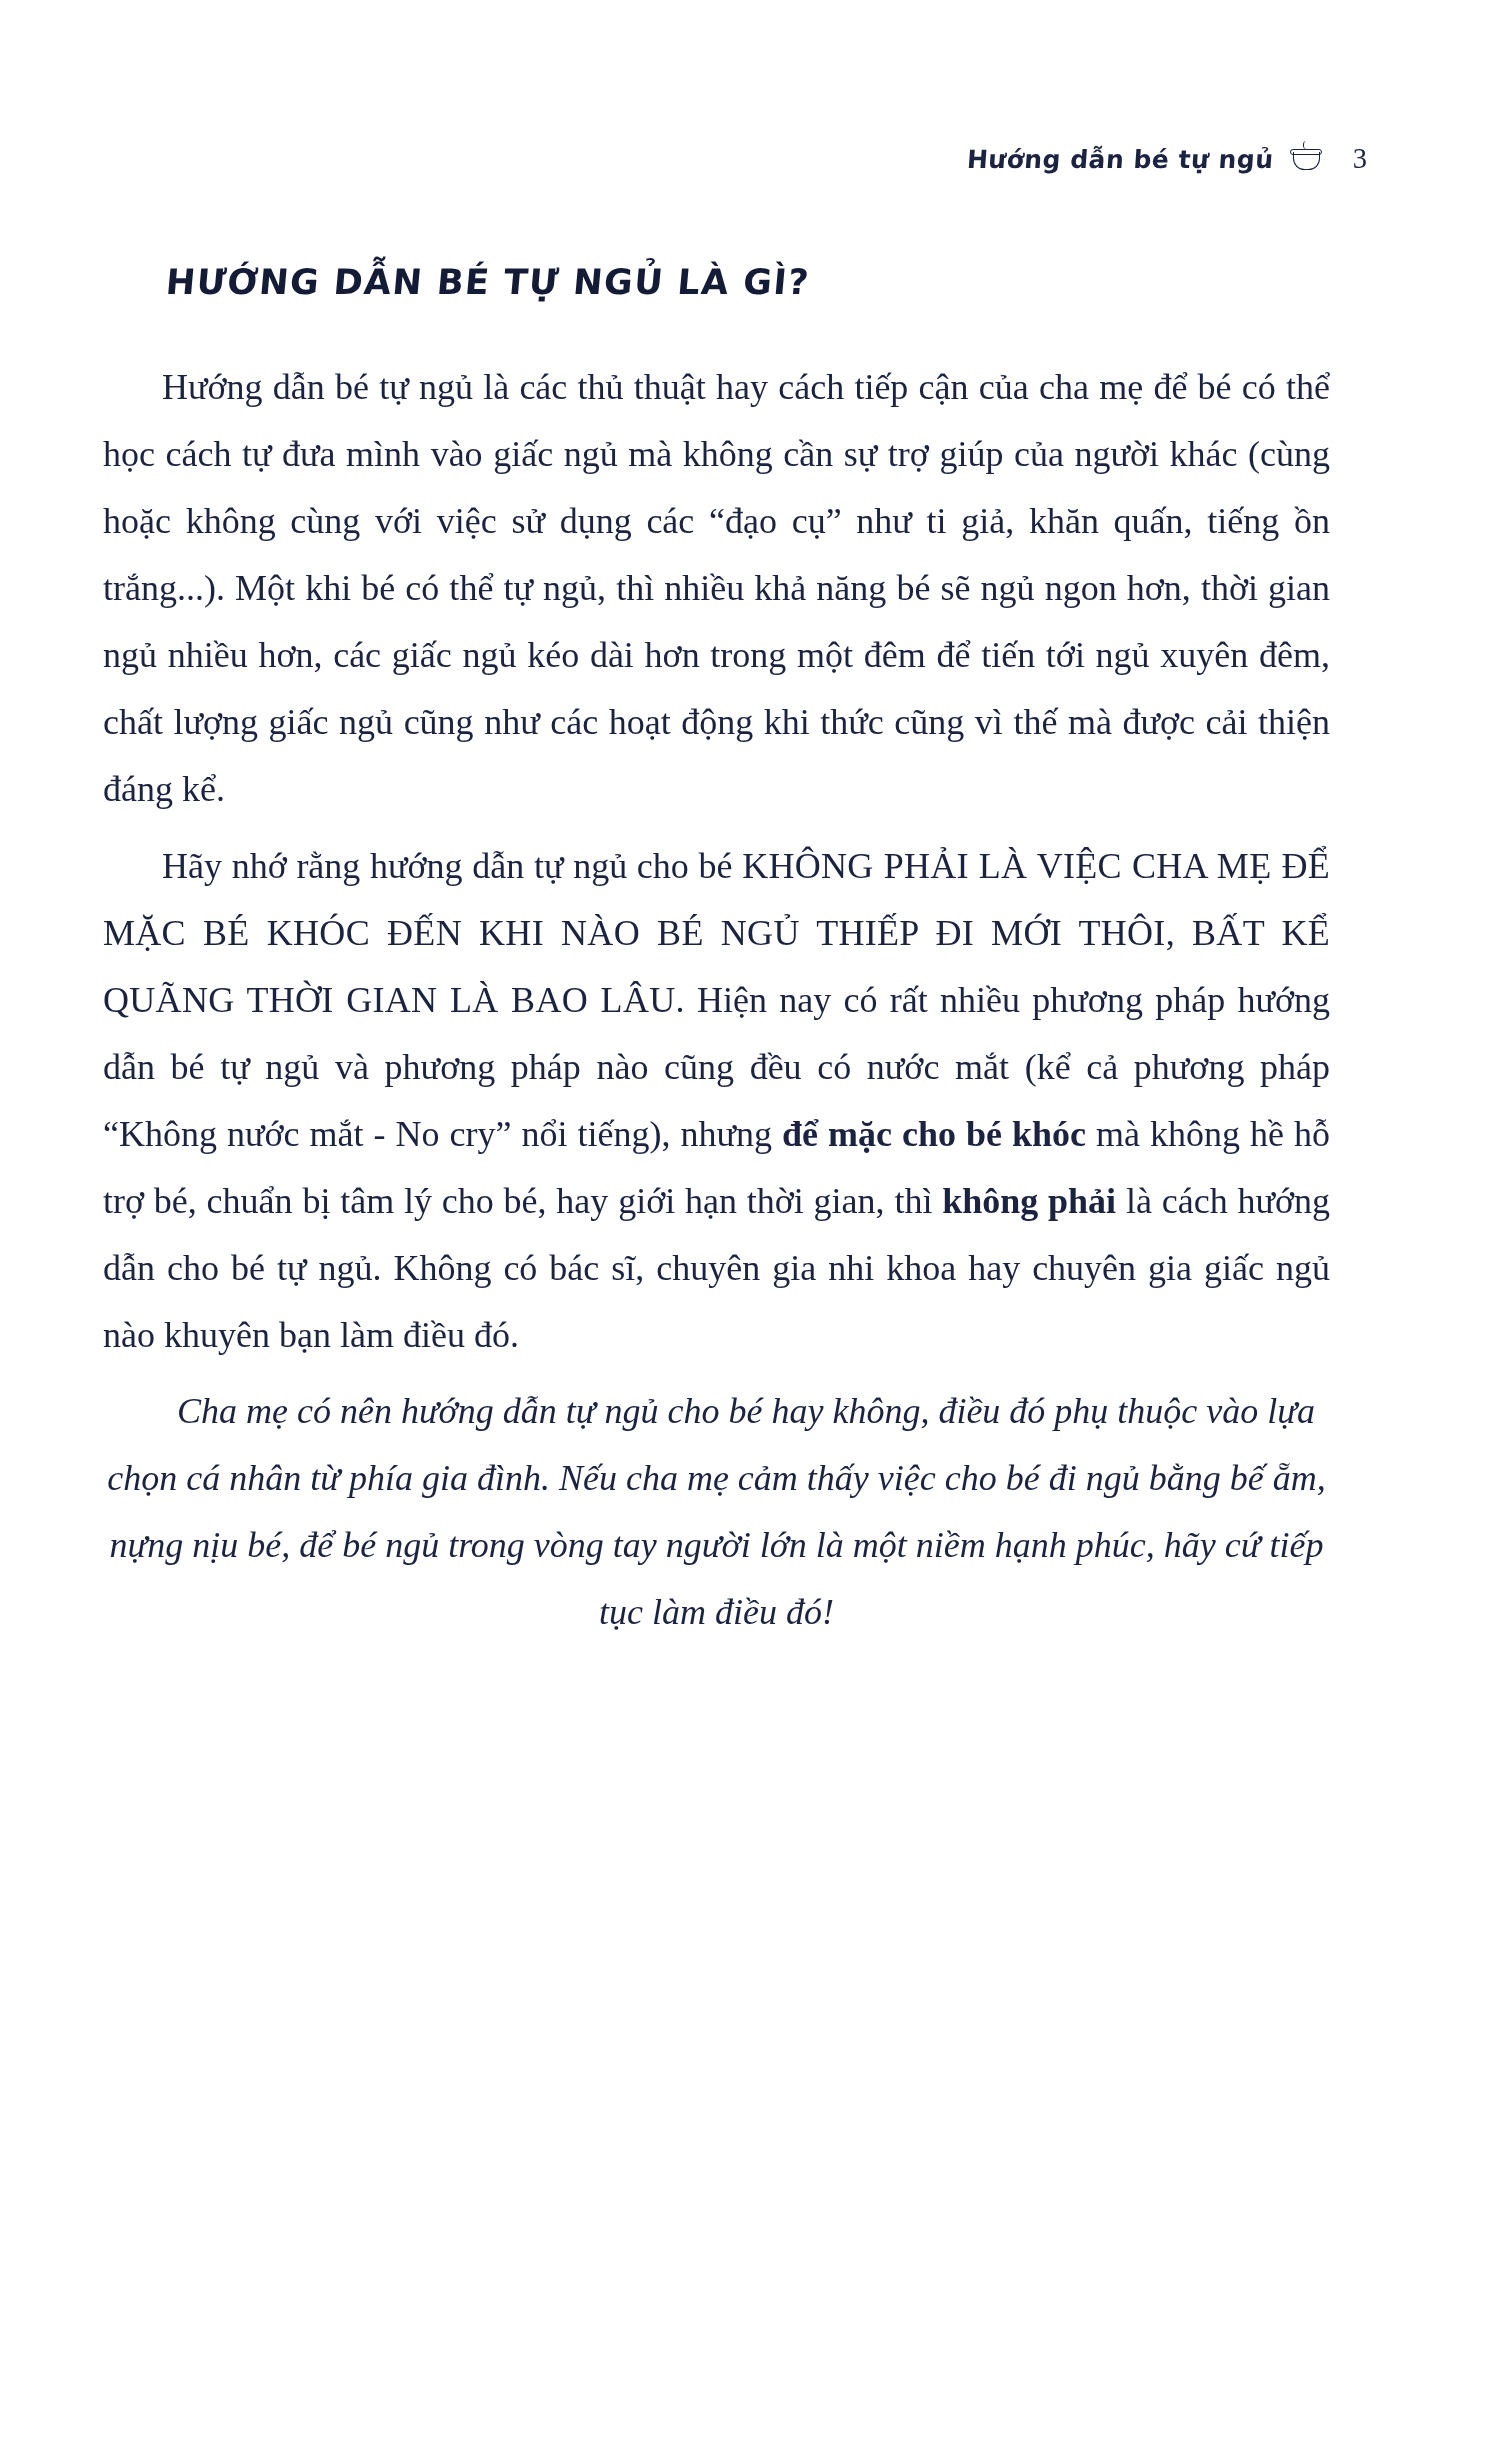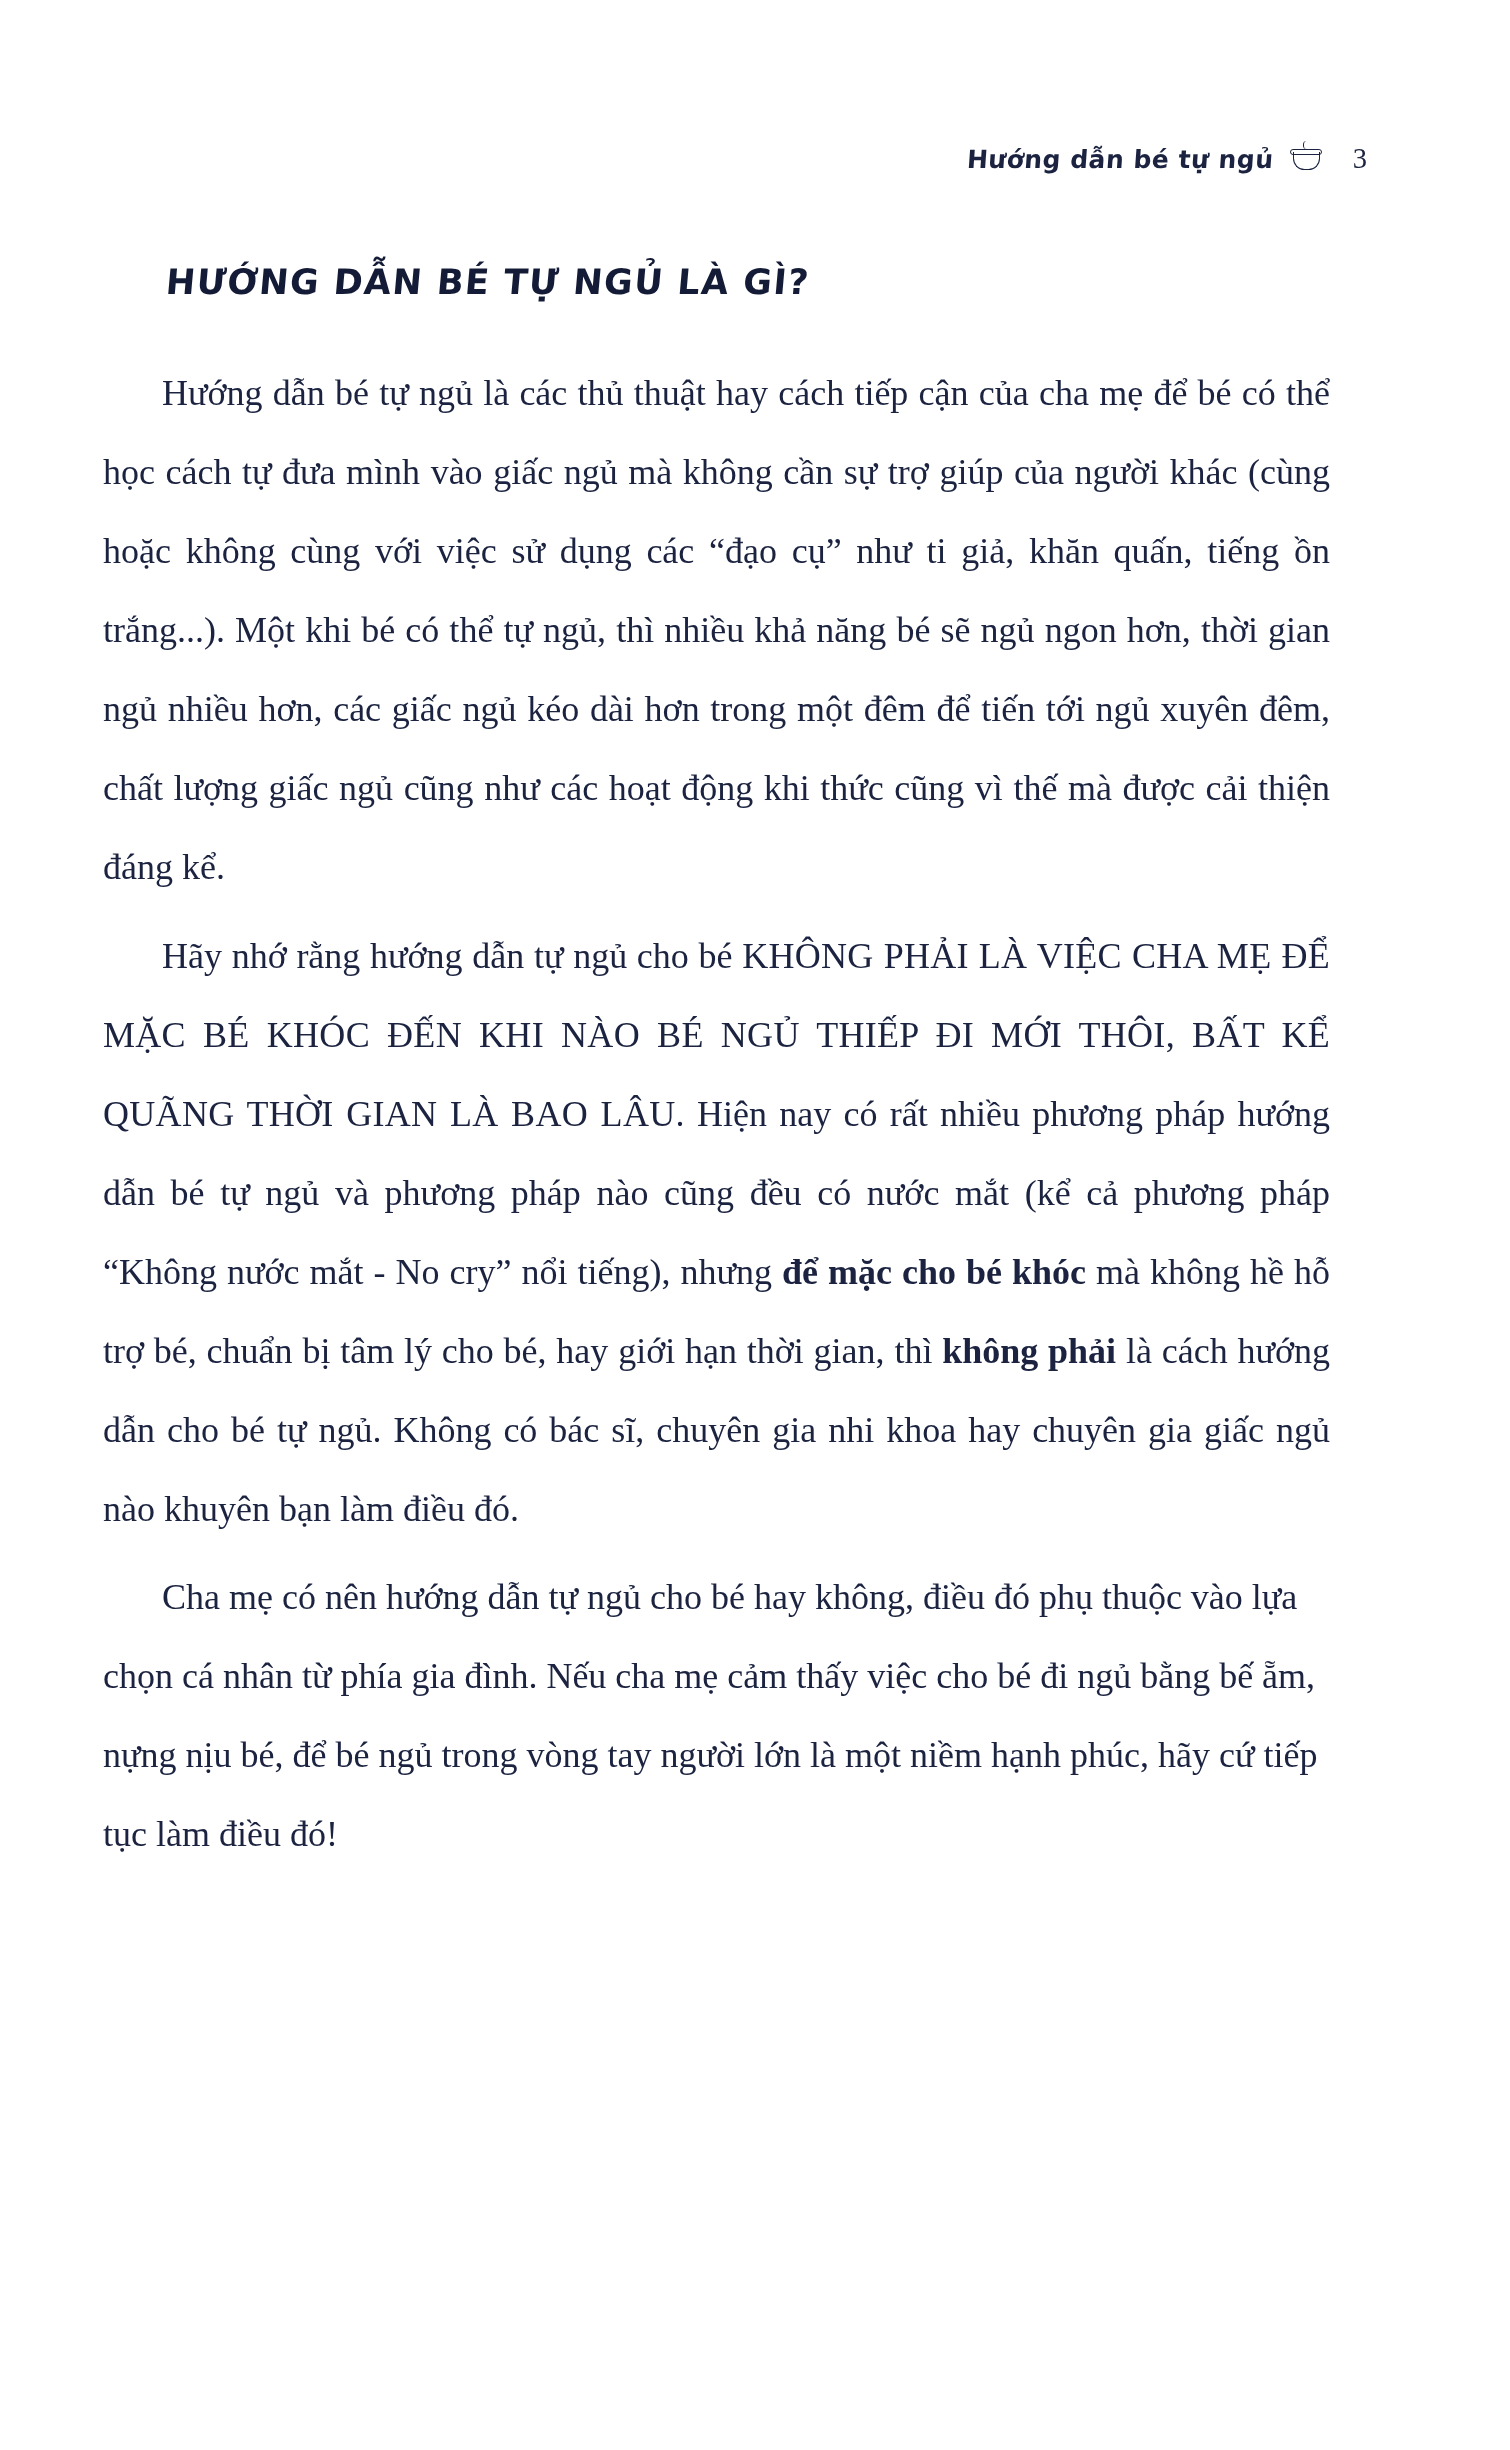--- a/index.html
+++ b/index.html
@@ -87,37 +87,38 @@
     transform: skewX(-5deg);
   }
 
   
   .body-text {
     position: absolute;
     left: 103px;
     top: 354px;
     width: 1227px;
     font-size: 36px;
-    line-height: 79px;
+    line-height: 67px;
     text-align: justify;
     color: #1b2340;
   }
   .body-text p {
     margin: 0 0 9.5px 0;
     text-indent: 59px;
   }
   .caps {
     font-size: 36px;
     letter-spacing: 0.3px;
   }
   .bold {
     font-weight: bold;
   }
   .last-line-left {
-    text-align: left;
+    text-align: center;
+    font-style: italic;
   }
 </style>
 </head>
 <body>
 
 <div class="page">
 
   <div class="header">
     <span class="header-title">Hướng dẫn bé tự ngủ</span>
     <span class="header-icon">

